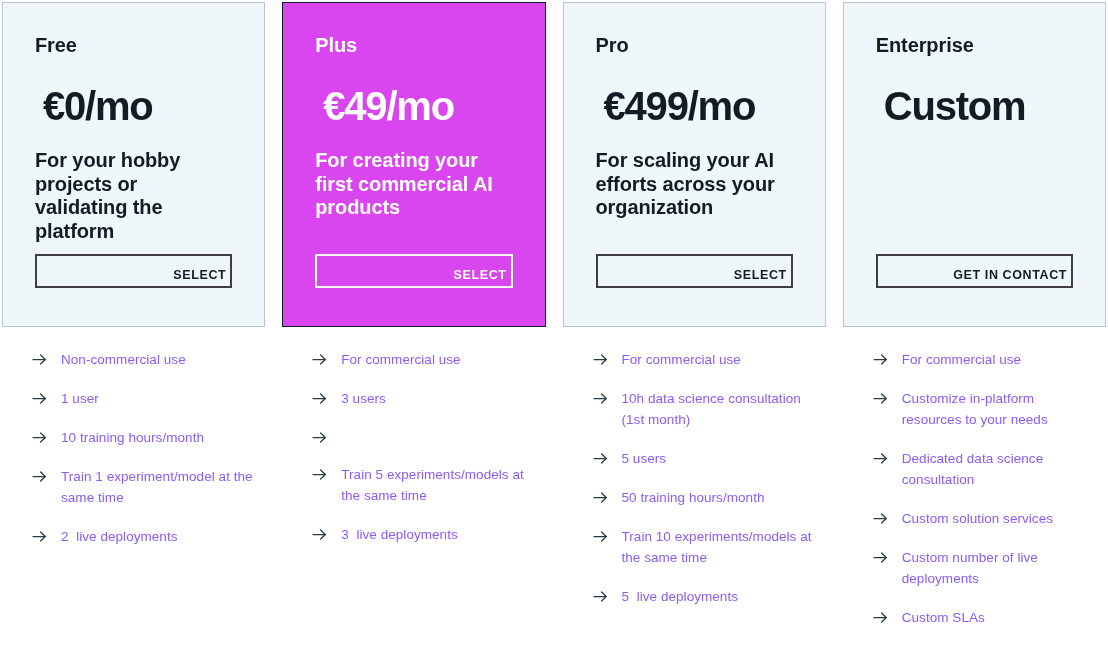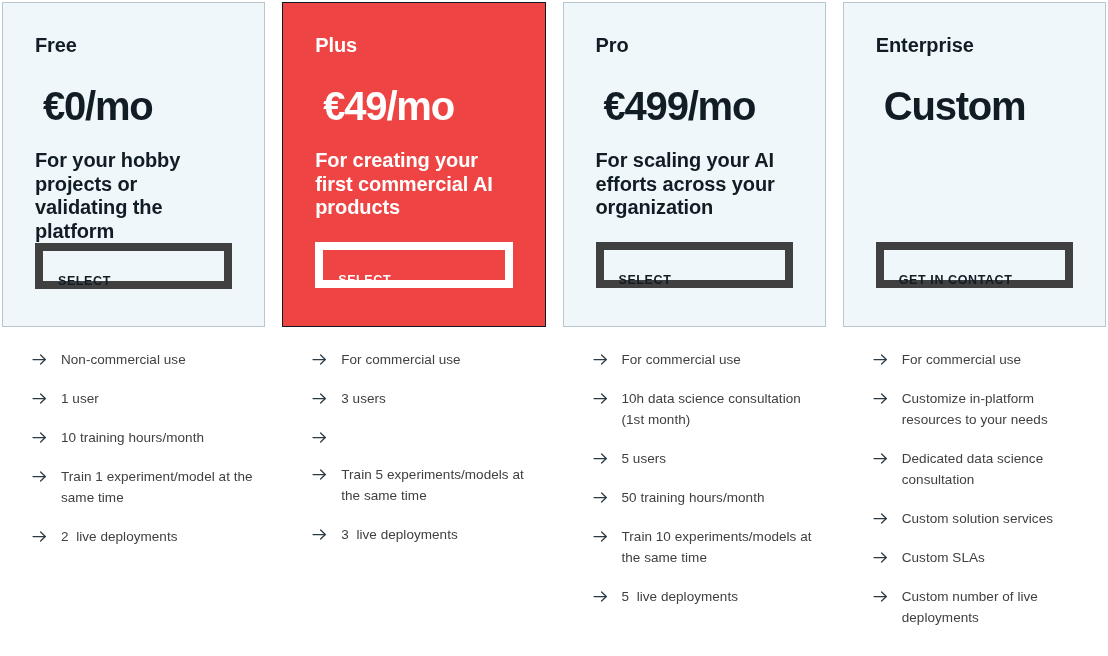--- a/index.html
+++ b/index.html
@@ -37,21 +37,21 @@
     height: 325px;
     box-sizing: border-box;
     border: 1px solid #b9c6cd;
     background: #eff7fb;
     padding: 30px 32px 0 32px;
     display: flex;
     flex-direction: column;
   }
 
   .plan-card.is-dark {
-    background: #ef4444;
+    background: #d946ef;
     border-color: #0e1a21;
     color: #ffffff;
   }
 
   .plan-name {
     font-size: 20px;
     font-weight: bold;
     line-height: 24px;
     letter-spacing: -0.1px;
     margin: 0;
@@ -75,29 +75,29 @@
   }
 
   .plan-cta {
     margin-top: auto;
     margin-bottom: 38px;
     display: block;
     width: 100%;
     box-sizing: border-box;
     height: 34px;
     background: transparent;
-    border: 8px solid #404040;
+    border: 2px solid #404040;
     color: #111c24;
     font-family: "Liberation Sans", sans-serif;
     font-size: 12.5px;
     font-weight: bold;
     letter-spacing: 0.6px;
     line-height: 30px;
-    text-align: left;
-    padding: 15px;
+    text-align: right;
+    padding: 4px;
     cursor: pointer;
   }
 
   .is-dark .plan-cta {
     border-color: #ffffff;
     color: #ffffff;
   }
 
   
   .features-row {
@@ -132,21 +132,21 @@
   .feature-arrow svg {
     display: block;
     width: 17px;
     height: 17px;
   }
 
   .feature-text {
     font-size: 13.5px;
     line-height: 21px;
     letter-spacing: 0.05px;
-    color: #404040;
+    color: #8b5cf6;
     white-space: pre-wrap;
   }
 </style>
 </head>
 <body>
 
 <div class="pricing-page">
 
   <div class="cards-row">
 
@@ -366,27 +366,27 @@
           </span>
           <span class="feature-text">Custom solution services</span>
         </div>
         <div class="feature-item">
           <span class="feature-arrow">
             <svg viewBox="0 0 17 17" fill="none" xmlns="http://www.w3.org/2000/svg">
               <path d="M2 8.5 H14.2" stroke="currentColor" stroke-width="1.25" stroke-linecap="round"></path>
               <path d="M9.6 4 L14.3 8.5 L9.6 13" stroke="currentColor" stroke-width="1.25" stroke-linecap="round" stroke-linejoin="round"></path>
             </svg>
           </span>
+          <span class="feature-text">Custom number of live deployments</span>
+        </div>
+        <div class="feature-item">
+          <span class="feature-arrow">
+            <svg viewBox="0 0 17 17" fill="none" xmlns="http://www.w3.org/2000/svg">
+              <path d="M2 8.5 H14.2" stroke="currentColor" stroke-width="1.25" stroke-linecap="round"></path>
+              <path d="M9.6 4 L14.3 8.5 L9.6 13" stroke="currentColor" stroke-width="1.25" stroke-linecap="round" stroke-linejoin="round"></path>
+            </svg>
+          </span>
           <span class="feature-text">Custom SLAs</span>
-        </div>
-        <div class="feature-item">
-          <span class="feature-arrow">
-            <svg viewBox="0 0 17 17" fill="none" xmlns="http://www.w3.org/2000/svg">
-              <path d="M2 8.5 H14.2" stroke="currentColor" stroke-width="1.25" stroke-linecap="round"></path>
-              <path d="M9.6 4 L14.3 8.5 L9.6 13" stroke="currentColor" stroke-width="1.25" stroke-linecap="round" stroke-linejoin="round"></path>
-            </svg>
-          </span>
-          <span class="feature-text">Custom number of live deployments</span>
         </div>
       </div>
   </div>
 
 </div>
 
 </body></html>

